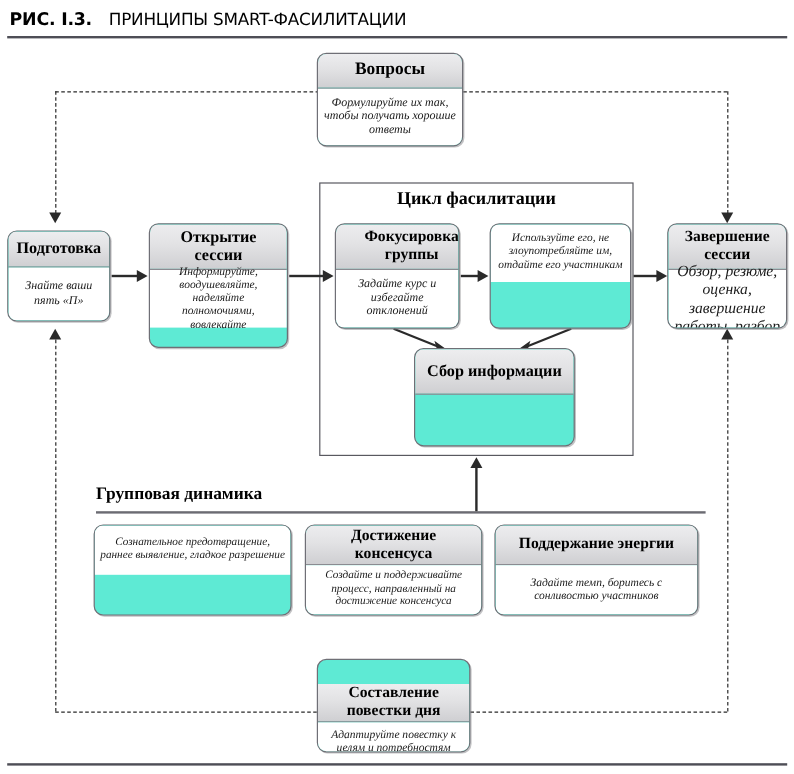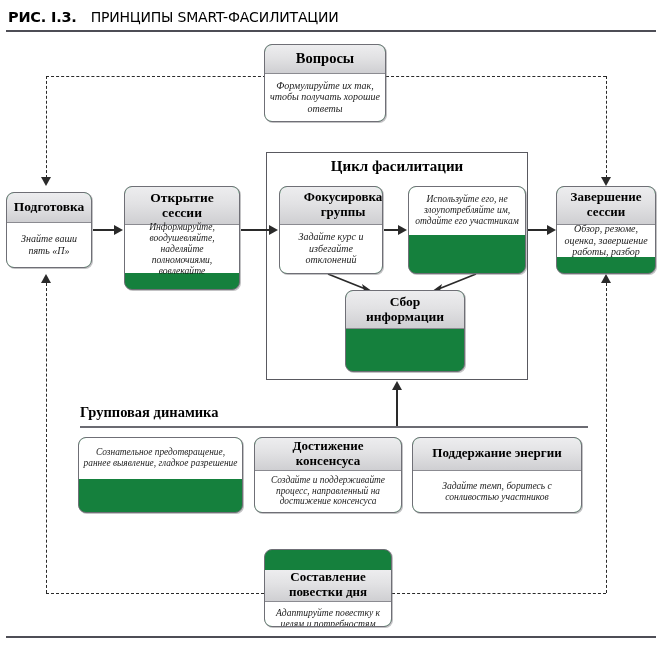--- a/index.html
+++ b/index.html
@@ -57,21 +57,21 @@
     height: 0;
     border-top: 2px solid #4e4e56;
   }
 
   
   .node {
     position: absolute;
     box-sizing: border-box;
     border: 1.4px solid #6f6f76;
     border-radius: 8px;
-    background: #15803d;
+    background: #5eead4;
     overflow: hidden;
     box-shadow: 1px 1px 0 rgba(120,120,125,0.45);
   }
   .node .node-head {
     box-sizing: border-box;
     width: 100%;
     background: linear-gradient(180deg, #ededef 0%, #e2e2e4 45%, #cfcfd2 100%);
     border-bottom: 1.3px solid #8b8b91;
     font-family: "Liberation Serif", serif;
     font-weight: bold;
@@ -114,23 +114,23 @@
   #node-focus           { left: 279px; top: 186px; width: 104px; height: 88px; }
   #node-focus .node-head { height: 38px; font-size: 13px; padding-left: 28px; }
   #node-focus .node-body { height: 48px; font-size: 10px; }
 
   #node-marker          { left: 408px; top: 186px; width: 118px; height: 88px; }
   #node-marker .node-head { height: 38px; font-size: 13.5px; }
   #node-marker .node-body { height: 48px; font-size: 9.5px; }
 
   #node-closing         { left: 556px; top: 186px; width: 100px; height: 88px; }
   #node-closing .node-head { height: 38px; font-size: 13px; }
-  #node-closing .node-body { height: 32px; font-size: 10px; }
-
-  #node-collect         { left: 345px; top: 290px; width: 120px; height: 82px; }
+  #node-closing .node-body { height: 48px; font-size: 13px; }
+
+  #node-collect         { left: 345px; top: 290px; width: 134px; height: 82px; }
   #node-collect .node-head { height: 38px; font-size: 13.5px; }
   #node-collect .node-body { height: 42px; font-size: 9.6px; }
 
   #node-behavior        { left: 78px;  top: 437px; width: 165px; height: 76px; }
   #node-behavior .node-head { height: 33px; font-size: 12.5px; }
   #node-behavior .node-body { height: 41px; font-size: 9.4px; }
 
   #node-consensus       { left: 254px; top: 437px; width: 148px; height: 76px; }
   #node-consensus .node-head { height: 33px; font-size: 13px; }
   #node-consensus .node-body { height: 41px; font-size: 9.4px; }

